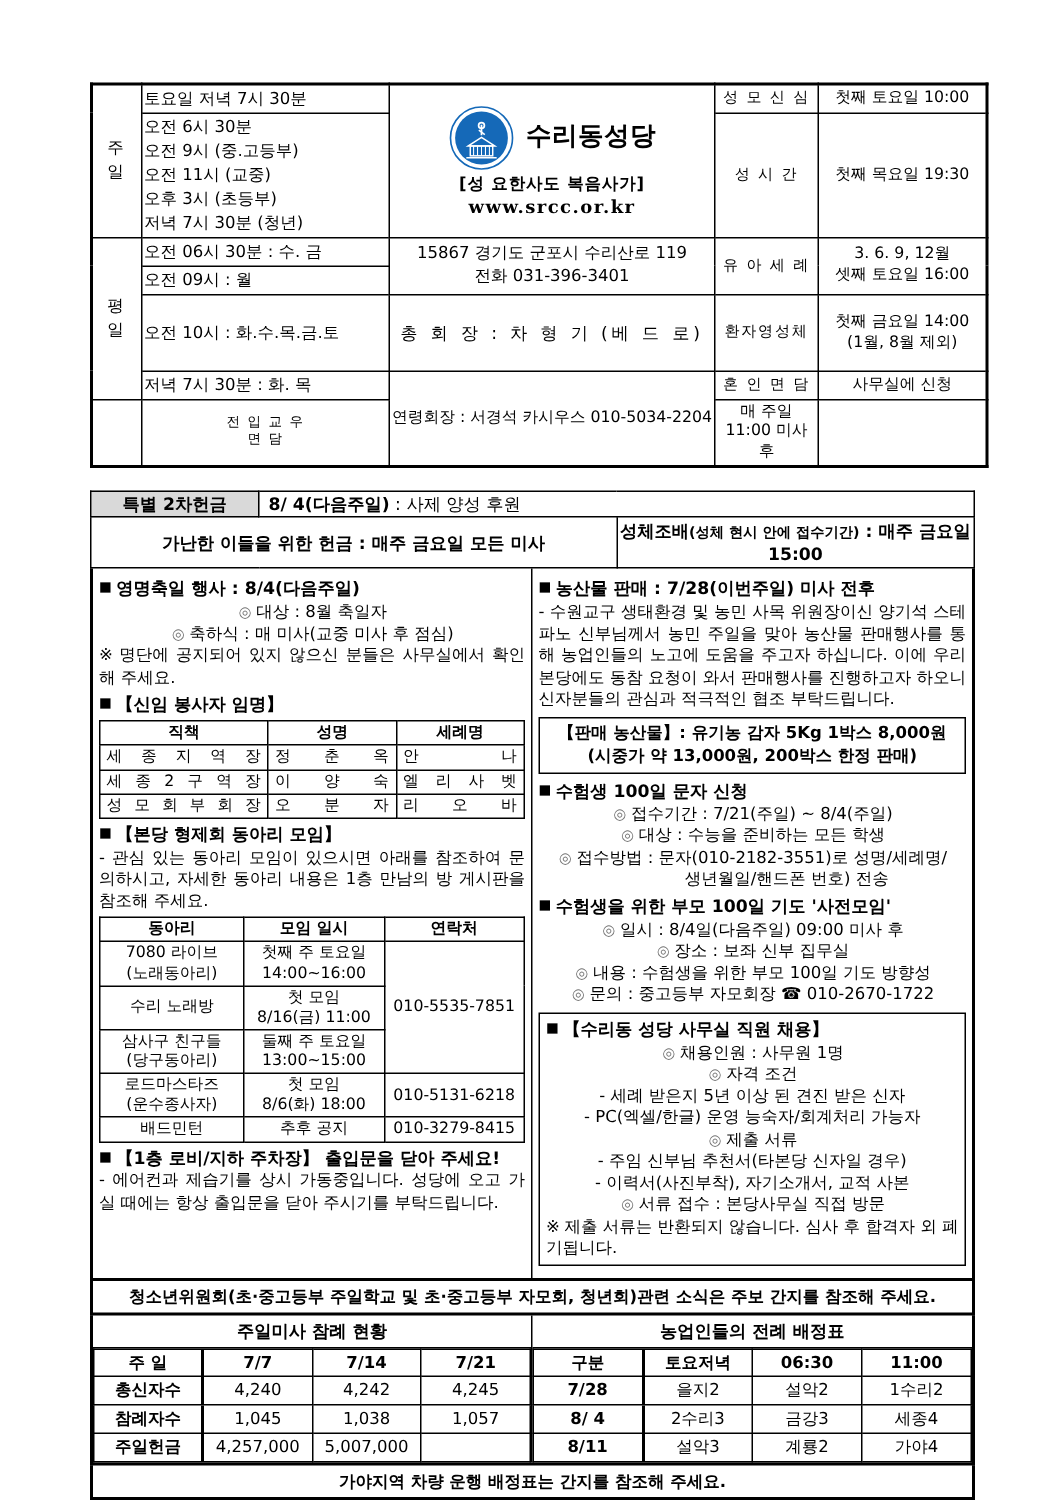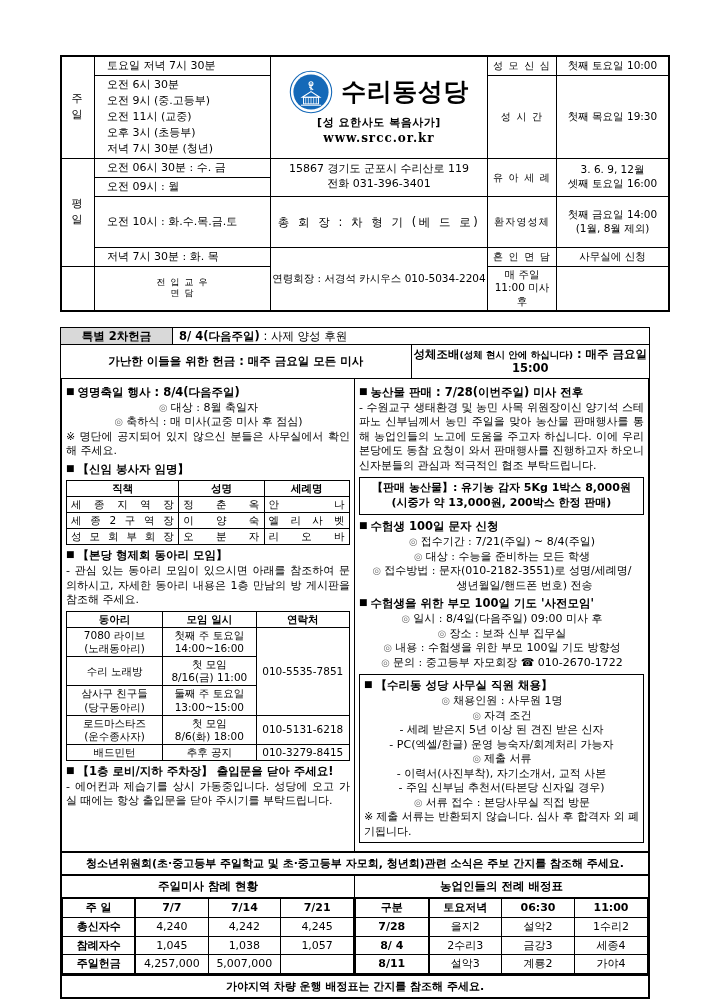--- a/index.html
+++ b/index.html
@@ -48,21 +48,21 @@
   .mh-daylabel {
     width: 26px;
     text-align: center;
     font-size: 11px;
     letter-spacing: 0.18em;
     line-height: 1.5;
   }
   .mh-times {
     width: 160px;
     font-size: 11px;
-    padding-left: 12px;
+    padding-left: 1px;
     line-height: 1.45;
   }
   .mh-center {
     width: 210px;
     text-align: center;
   }
   .mh-keys {
     width: 62px;
     text-align: center;
     font-size: 10px;
@@ -81,21 +81,21 @@
     align-items: center;
     justify-content: center;
     gap: 8px;
     padding: 4px 0 2px;
   }
   .emblem {
     width: 44px; height: 44px;
     flex: none;
   }
   .church-name {
-    font-size: 25px;
+    font-size: 17px;
     font-weight: bold;
     letter-spacing: 0.02em;
     font-family: "DejaVu Sans", "Liberation Sans", sans-serif;
   }
   .church-sub {
     font-size: 11px;
     font-weight: bold;
     letter-spacing: 0.05em;
     padding-bottom: 1px;
   }
@@ -352,21 +352,21 @@
         <tr>
       <td class="strip-title">특별 2차헌금</td>
       <td class="strip-body" colspan="2">
         <span class="dt">8/ 4(다음주일)</span>
         <span>: 사제 양성 후원</span>
       </td>
     </tr>
     <tr class="subrow">
       <td colspan="2">가난한 이들을 위한 헌금 : 매주 금요일 모든 미사</td>
       <td>
-        <span>성체조배</span><span class="small">(성체 현시 안에 하십니다)</span><span> : 매주 금요일 15:00</span>
+        <span>성체조배</span><span class="small">(성체 현시 안에 접수기간)</span><span> : 매주 금요일 15:00</span>
       </td>
     </tr>
   </tbody>
     </table>
 
   <div class="bodygrid">
 
     <div class="col left">
 
       <h4 class="sec sq">영명축일 행사 : 8/4(다음주일)</h4>
@@ -469,22 +469,22 @@
       <p class="line bullet">내용 : 수험생을 위한 부모 100일 기도 방향성</p>
       <p class="line bullet">문의 : 중고등부 자모회장 ☎ 010-2670-1722</p>
 
       <div class="boxed lft">
         <h4 class="sec sq" style="margin-top:0">【수리동 성당 사무실 직원 채용】</h4>
         <p class="line bullet">채용인원 : 사무원 1명</p>
         <p class="line bullet">자격 조건</p>
         <p class="line">- 세례 받은지 5년 이상 된 견진 받은 신자</p>
         <p class="line">- PC(엑셀/한글) 운영 능숙자/회계처리 가능자</p>
         <p class="line bullet">제출 서류</p>
+        <p class="line">- 주임 신부님 추천서(타본당 신자일 경우)</p>
         <p class="line">- 이력서(사진부착), 자기소개서, 교적 사본</p>
-        <p class="line">- 주임 신부님 추천서(타본당 신자일 경우)</p>
         <p class="line bullet">서류 접수 : 본당사무실 직접 방문</p>
         <p class="line note just">제출 서류는 반환되지 않습니다. 심사 후 합격자 외 폐기됩니다.</p>
       </div>
     </div>
   </div>
 
   <div class="youth">청소년위원회(초·중고등부 주일학교 및 초·중고등부 자모회, 청년회)관련 소식은 주보 간지를 참조해 주세요.</div>
 
   <div class="stats">
     <div class="half first">

